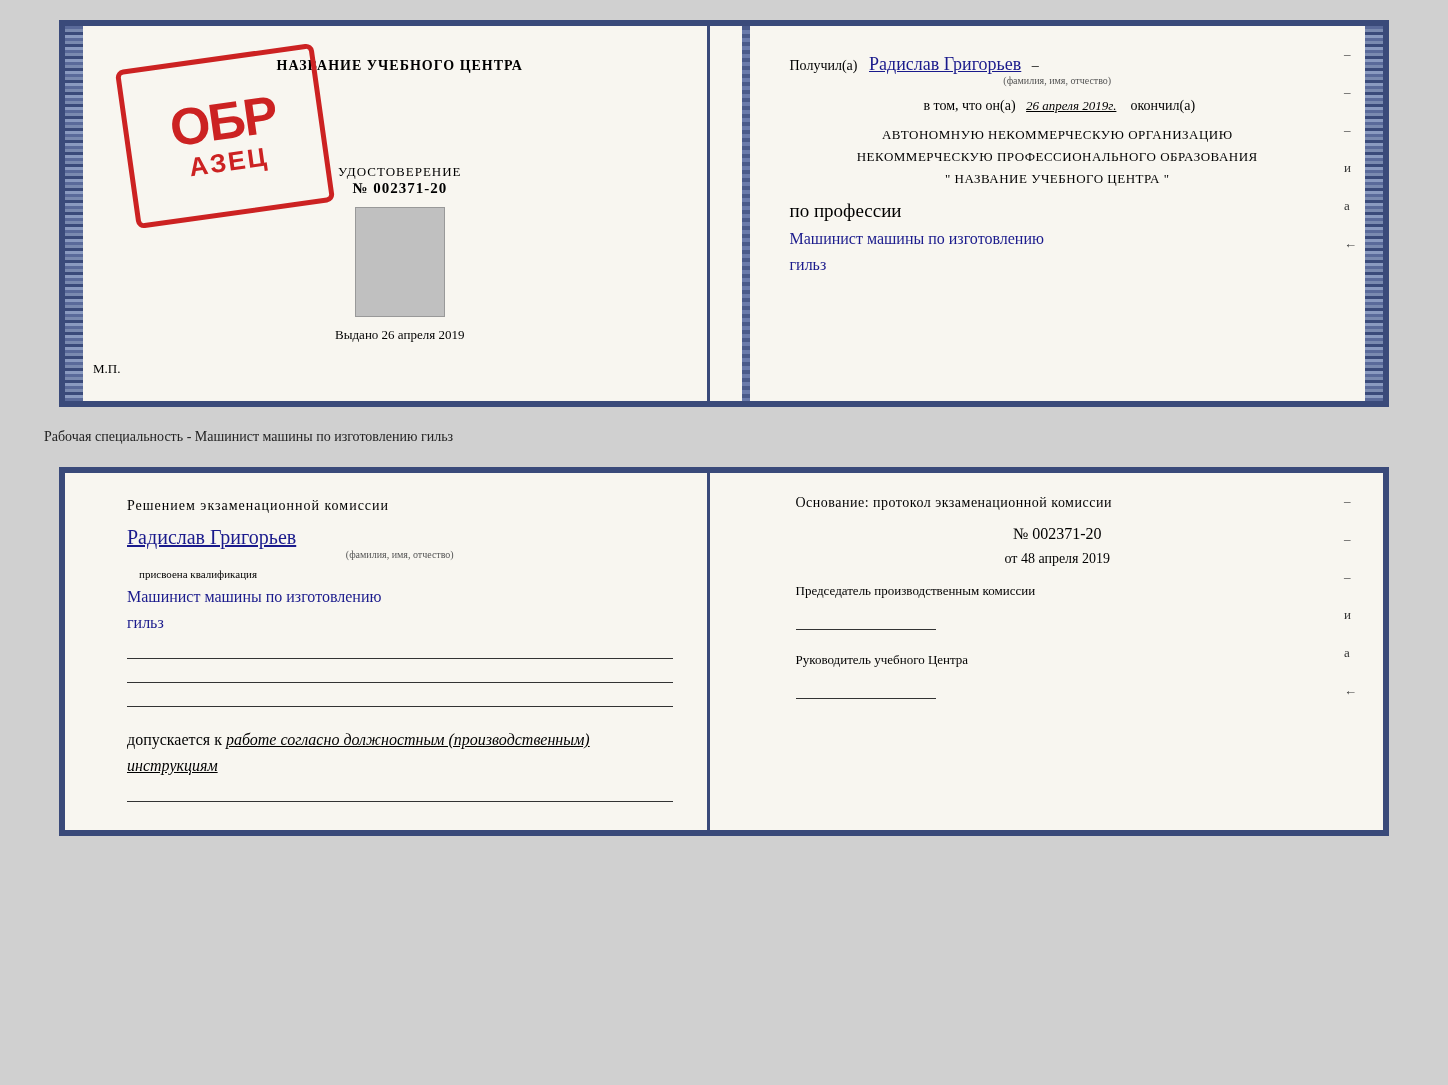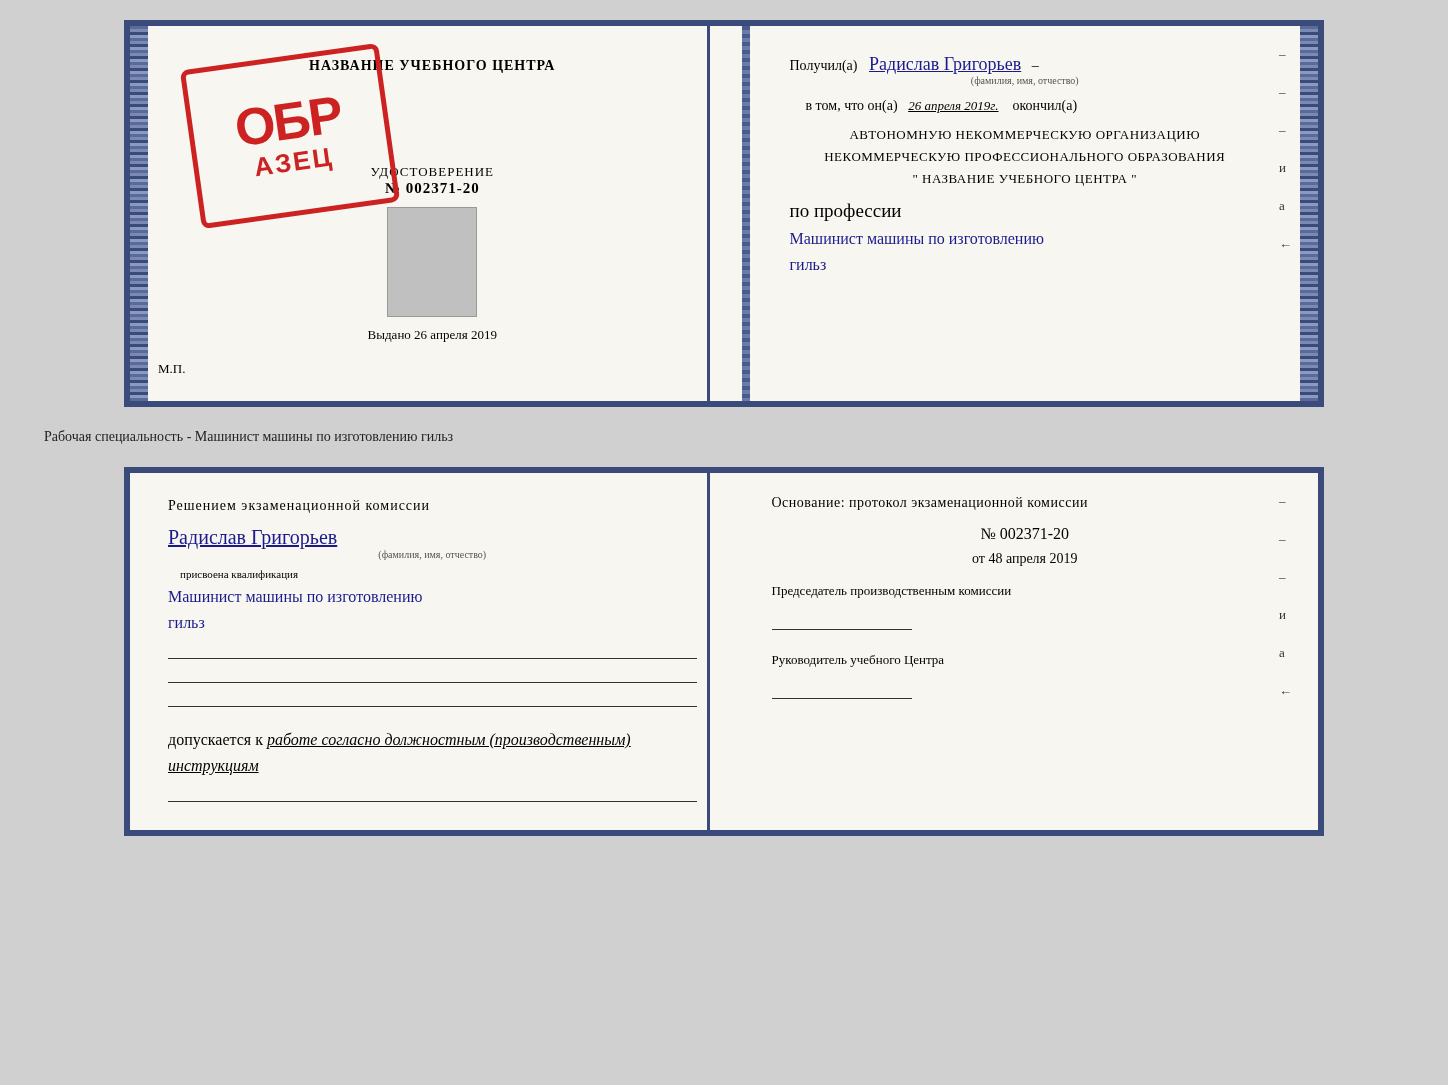--- a/index.html
+++ b/index.html
@@ -10,21 +10,21 @@
       min-height: 1085px;
       display: flex;
       flex-direction: column;
       align-items: center;
       padding: 20px;
       gap: 18px;
     }
 
     
     .document-top, .document-bottom {
-      width: 1200px;
+      width: 1330px;
       display: flex;
       border: 6px solid #3a4a7a;
       background: #f8f6f0;
       position: relative;
       overflow: hidden;
       gap: 32px;
     }
 
     .doc-left, .doc-right {
       flex: 1;
@@ -174,21 +174,22 @@
 
     .small-label {
       font-size: 10px;
       color: #555;
       text-align: center;
       display: block;
     }
 
     .vtom-line {
       font-size: 14px;
-      margin: 12px 0 6px 16px;
+      margin: 12px 0 6px 4px;
+      text-align: center;
     }
 
     .underline-val {
       text-decoration: underline;
       font-style: italic;
       font-size: 13px;
     }
 
     .okonchill-word {
       font-size: 14px;
@@ -230,21 +231,21 @@
     .caption-line {
       font-size: 14px;
       color: #222;
       width: 1360px;
       padding: 4px 0;
     }
 
     
     .bottom-left, .bottom-right {
       flex: 1;
-      padding: 22px 10px;
+      padding: 22px 34px;
       position: relative;
     }
 
     .bottom-left {
       border-right: 3px solid #3a4a7a;
     }
 
     .reshen-title {
       font-size: 14px;
       letter-spacing: 1px;

